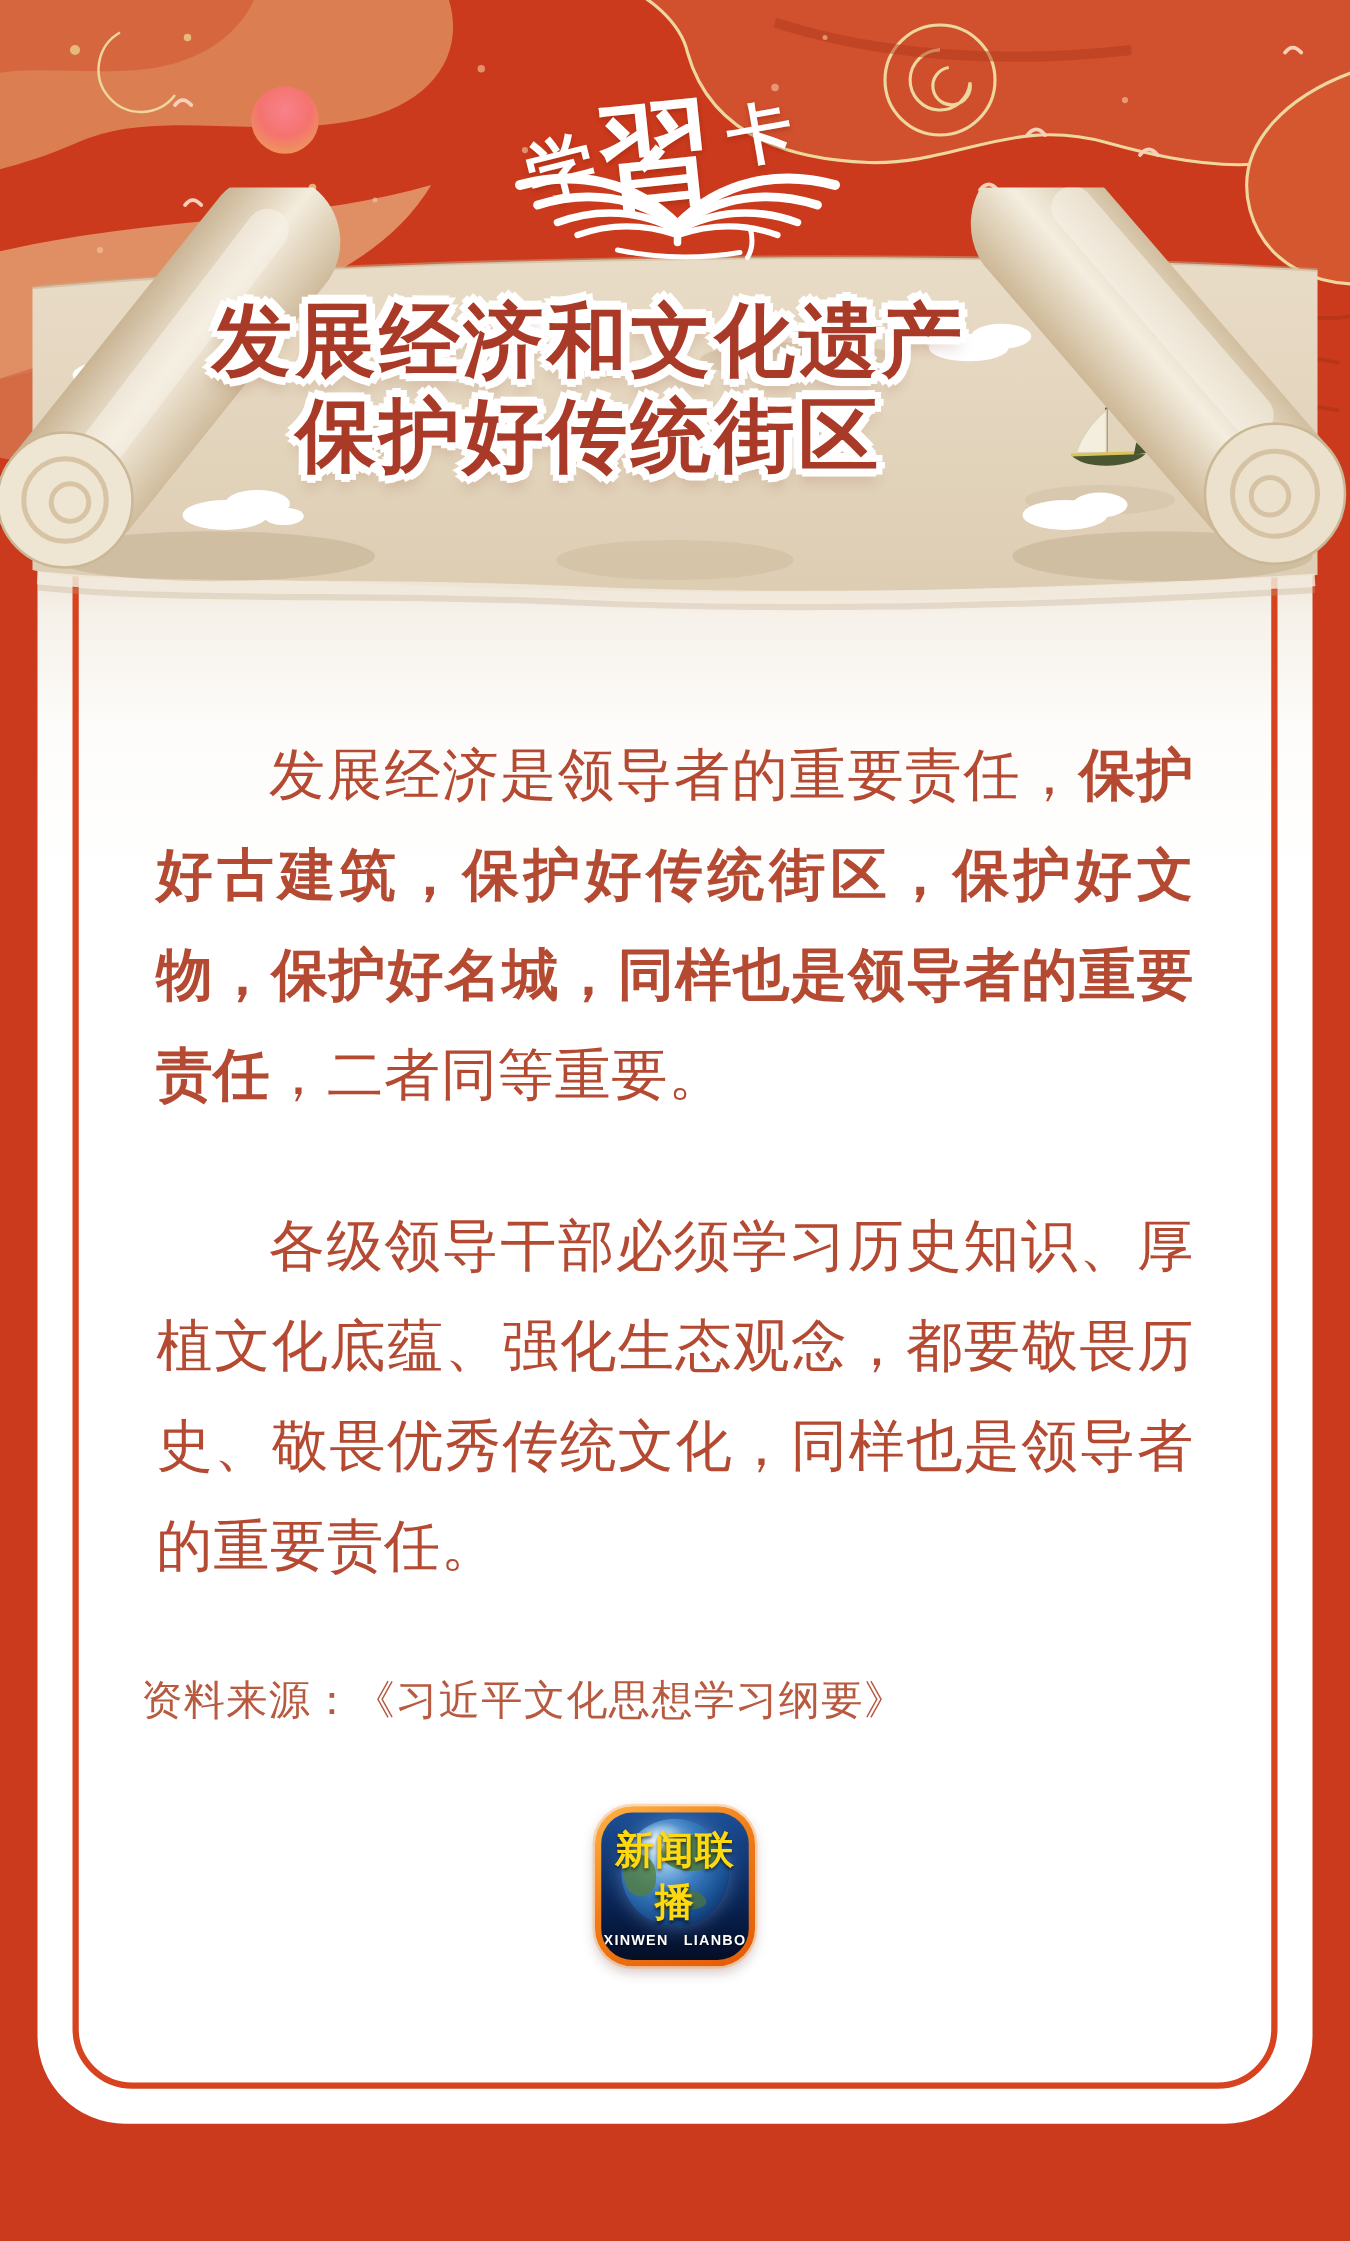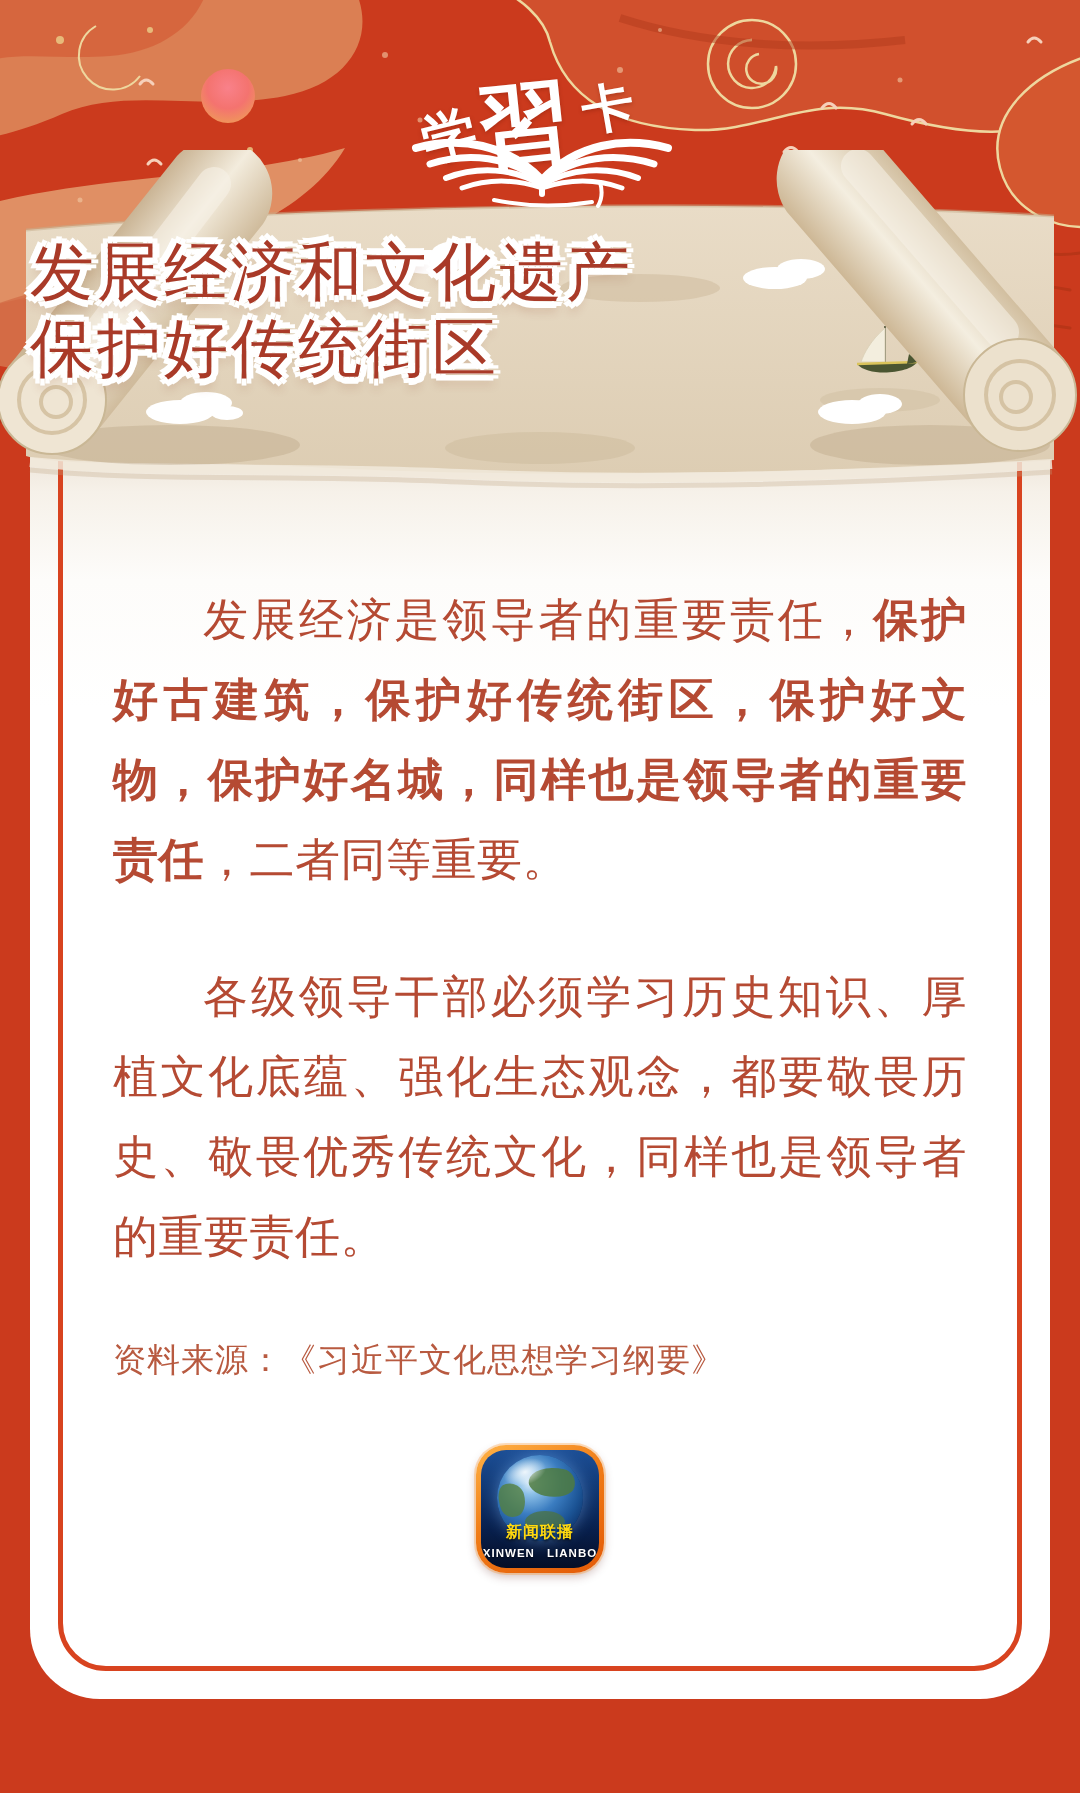--- a/index.html
+++ b/index.html
@@ -15,40 +15,40 @@
   .badge span{position:absolute;font-weight:bold;line-height:1;
     text-shadow:0 2px 4px rgba(120,30,10,.35);}
   .badge .ch1{left:24px;top:30px;font-size:54px;transform:rotate(-14deg);}
   .badge .ch2{left:80px;top:0;font-size:92px;transform:rotate(-6deg);}
   .badge .ch3{left:184px;top:4px;font-size:52px;transform:rotate(-10deg);}
   .badge svg{position:absolute;left:4px;top:40px;}
   
   .scroll-art{position:absolute;left:0;top:150px;z-index:3;display:block;}
   .scroll-title{
     position:absolute;left:30px;top:234px;width:882px;z-index:4;
-    font-weight:400;font-size:64px;line-height:76px;
+    text-align:center;font-weight:700;font-size:64px;line-height:76px;
     letter-spacing:3px;color:#a93a28;
     text-shadow:
       -5px -5px 0 #fff,5px -5px 0 #fff,-5px 5px 0 #fff,5px 5px 0 #fff,
       -7px 0 0 #fff,7px 0 0 #fff,0 -7px 0 #fff,0 7px 0 #fff,
       0 10px 10px rgba(140,60,30,.25);
   }
   
   .card{
     position:absolute;left:30px;top:428px;width:1020px;height:1271px;z-index:2;
     background:linear-gradient(180deg,#e7dccd 0%,#f6f1e9 5%,#fdfcfa 12%,#ffffff 22%);
     border-radius:22px 22px 70px 70px;
   }
   .card-border{
     position:absolute;left:28px;right:28px;top:-40px;bottom:28px;
     border:5px solid #d8431f;border-radius:48px;pointer-events:none;
   }
   .content{position:absolute;left:83px;right:83px;top:0;}
   .para{
-    margin:0;color:#b54a33;font-size:45px;line-height:80px;
+    margin:12px;color:#b54a33;font-size:45px;line-height:80px;
     text-align:justify;text-indent:2em;letter-spacing:.5px;
   }
   .para .bold{font-weight:900;}
   .para1{margin-top:152px;}
   .para2{margin-top:57px;}
   .source{
     margin-top:60px;text-align:left;font-size:33px;line-height:46px;
     color:#b85a40;letter-spacing:1px;
   }
   
@@ -73,21 +73,21 @@
     border-radius:70% 30% 60% 40%/60% 50% 50% 40%;transform:rotate(12deg);}
   .globe .land2{width:26px;height:34px;left:2px;top:28px;opacity:.8;background:#54803f;
     border-radius:40% 60% 50% 50%/55% 45% 60% 40%;transform:rotate(-15deg);}
   .globe .land3{width:40px;height:18px;left:28px;top:56px;opacity:.75;background:#4c7340;
     border-radius:50% 50% 60% 40%/60% 60% 40% 40%;}
   .globe .globe-shine{position:absolute;width:44px;height:26px;left:6px;top:4px;border-radius:50%;
     background:radial-gradient(ellipse,rgba(255,255,255,.85),rgba(255,255,255,0) 70%);
     transform:rotate(-18deg);}
   .logo-cn{
     position:absolute;left:0;right:0;bottom:25px;text-align:center;
-    font-size:16px;font-weight:900;color:#ffd90f;letter-spacing:1px;
+    font-size:31px;font-weight:900;color:#ffd90f;letter-spacing:1px;
     text-shadow:0 2px 3px rgba(0,0,0,.65);
   }
   .logo-en{
     position:absolute;left:0;right:0;bottom:9px;text-align:center;
     font-size:11.5px;font-weight:bold;color:#ffffff;letter-spacing:1px;word-spacing:8px;
     text-shadow:0 1px 2px rgba(0,0,0,.6);
   }
 </style>
 </head>
 <body>

